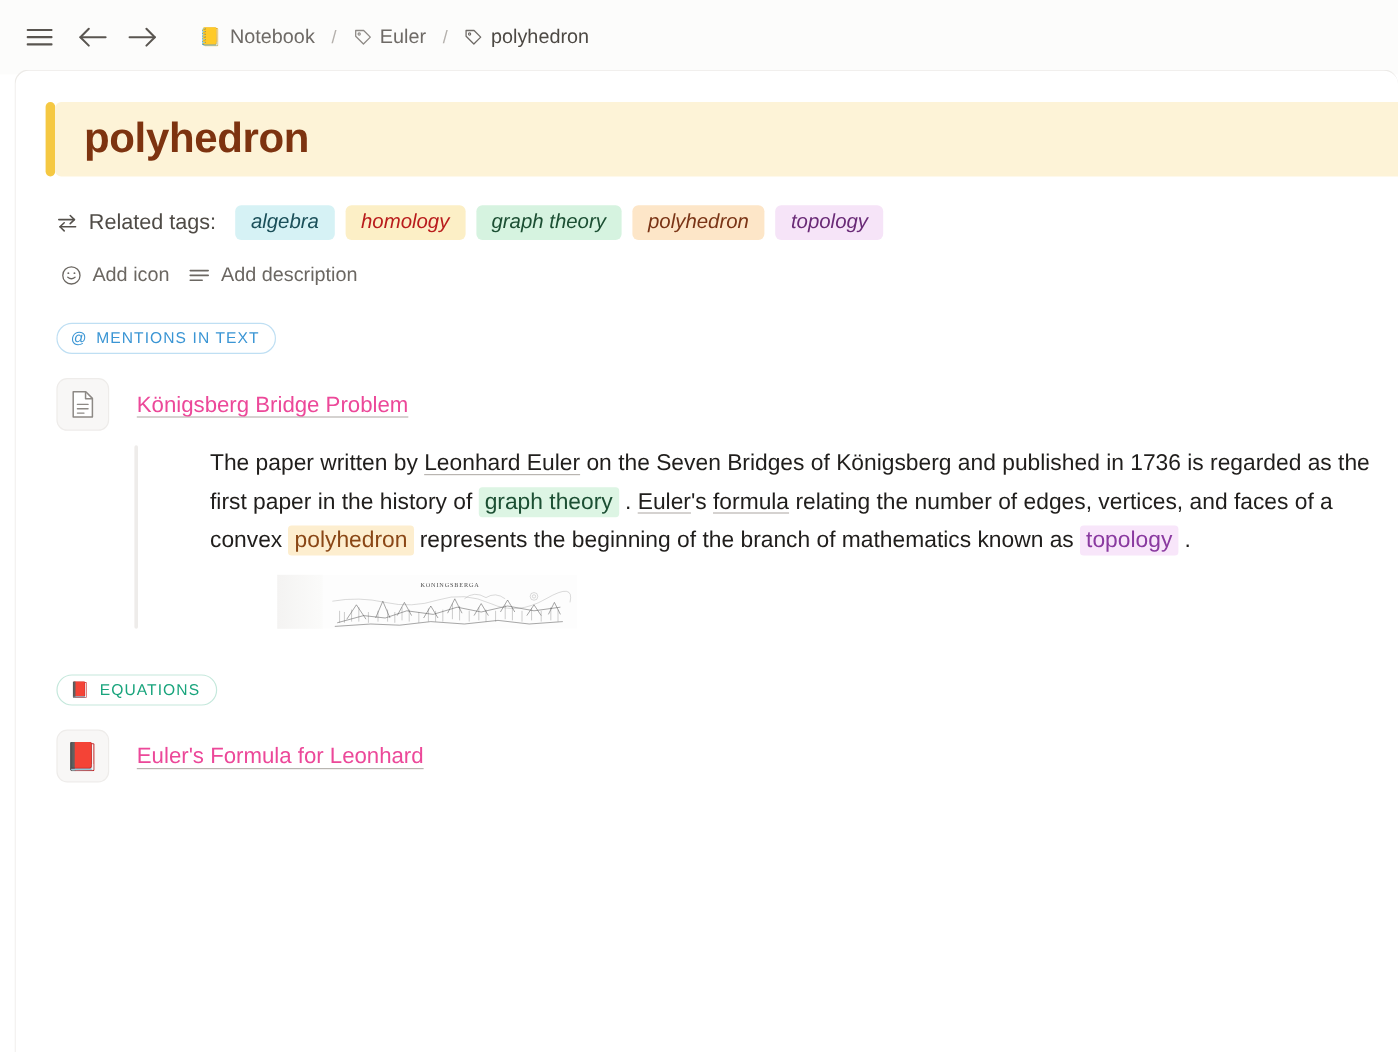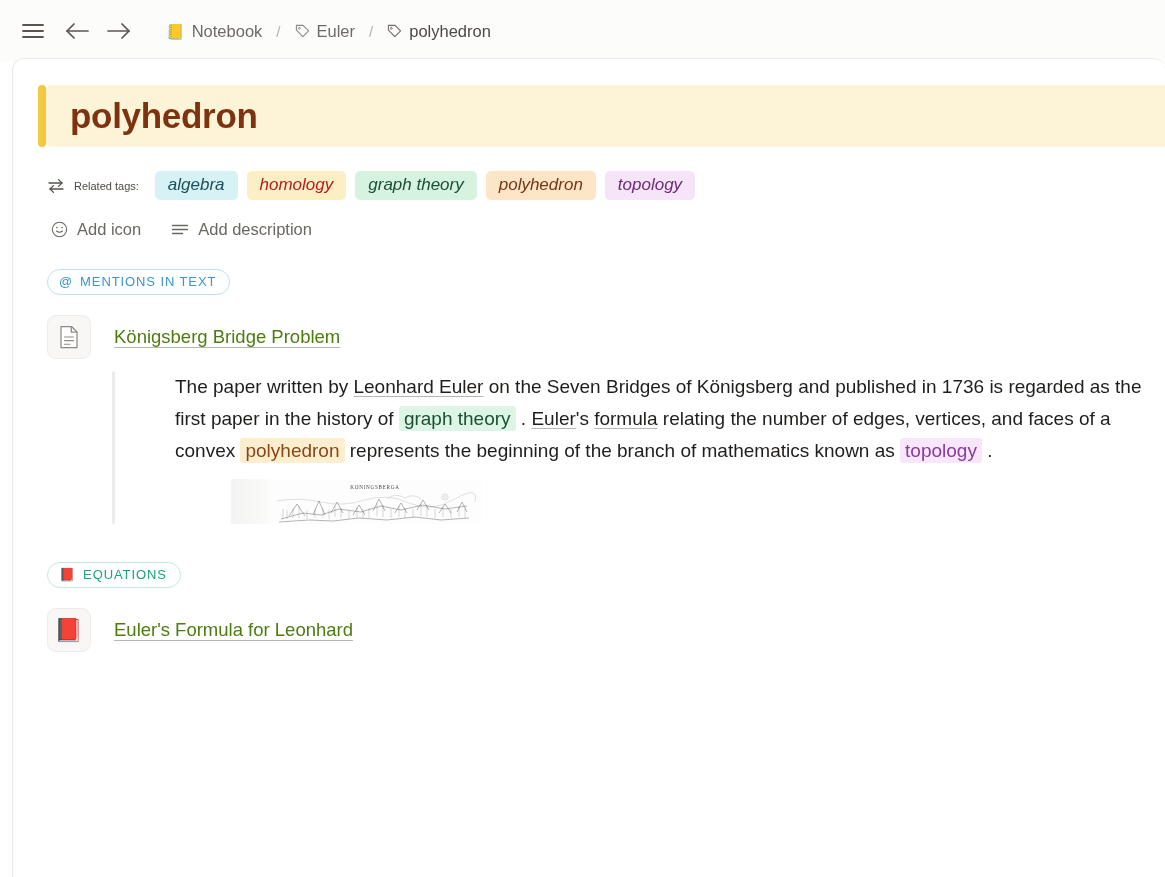--- a/index.html
+++ b/index.html
@@ -113,39 +113,39 @@
     margin: 24px 0 0 34px;
     gap: 0;
   }
   .swap-icon {
     color: #55514c;
     display: flex;
     align-items: center;
     margin-right: 9px;
   }
   .related-label {
-    font-size: 11px;
+    font-size: 18px;
     color: #4f4b46;
     margin-right: 16px;
   }
   .tag-pill {
     font-size: 17px;
     padding: 4px 13px 5px 13px;
     border-radius: 5px;
     margin-right: 9px;
     white-space: nowrap;
     font-style: italic;
   }
 
   
   .add-row {
     display: flex;
     align-items: center;
     margin: 20px 0 0 38px;
-    gap: 30px;
+    gap: 16px;
   }
   .add-item {
     display: flex;
     align-items: center;
     gap: 9px;
     font-size: 16.5px;
     color: #6b6762;
   }
   .add-item .gl { color: #6b6762; display: flex; align-items: center; }
 
@@ -188,21 +188,21 @@
     background: #f8f7f6;
     border: 1px solid #eeecea;
     display: flex;
     align-items: center;
     justify-content: center;
     box-sizing: border-box;
     flex: none;
   }
   .entry-title {
     font-size: 18.5px;
-    color: #4d7c0f;
+    color: #ec4899;
     text-decoration: underline;
     text-decoration-color: #b9b5b1;
     text-underline-offset: 4px;
     text-decoration-thickness: 1px;
   }
   .book-emoji { font-size: 23px; line-height: 1; }
 
   
   .excerpt-wrap {
     display: flex;

